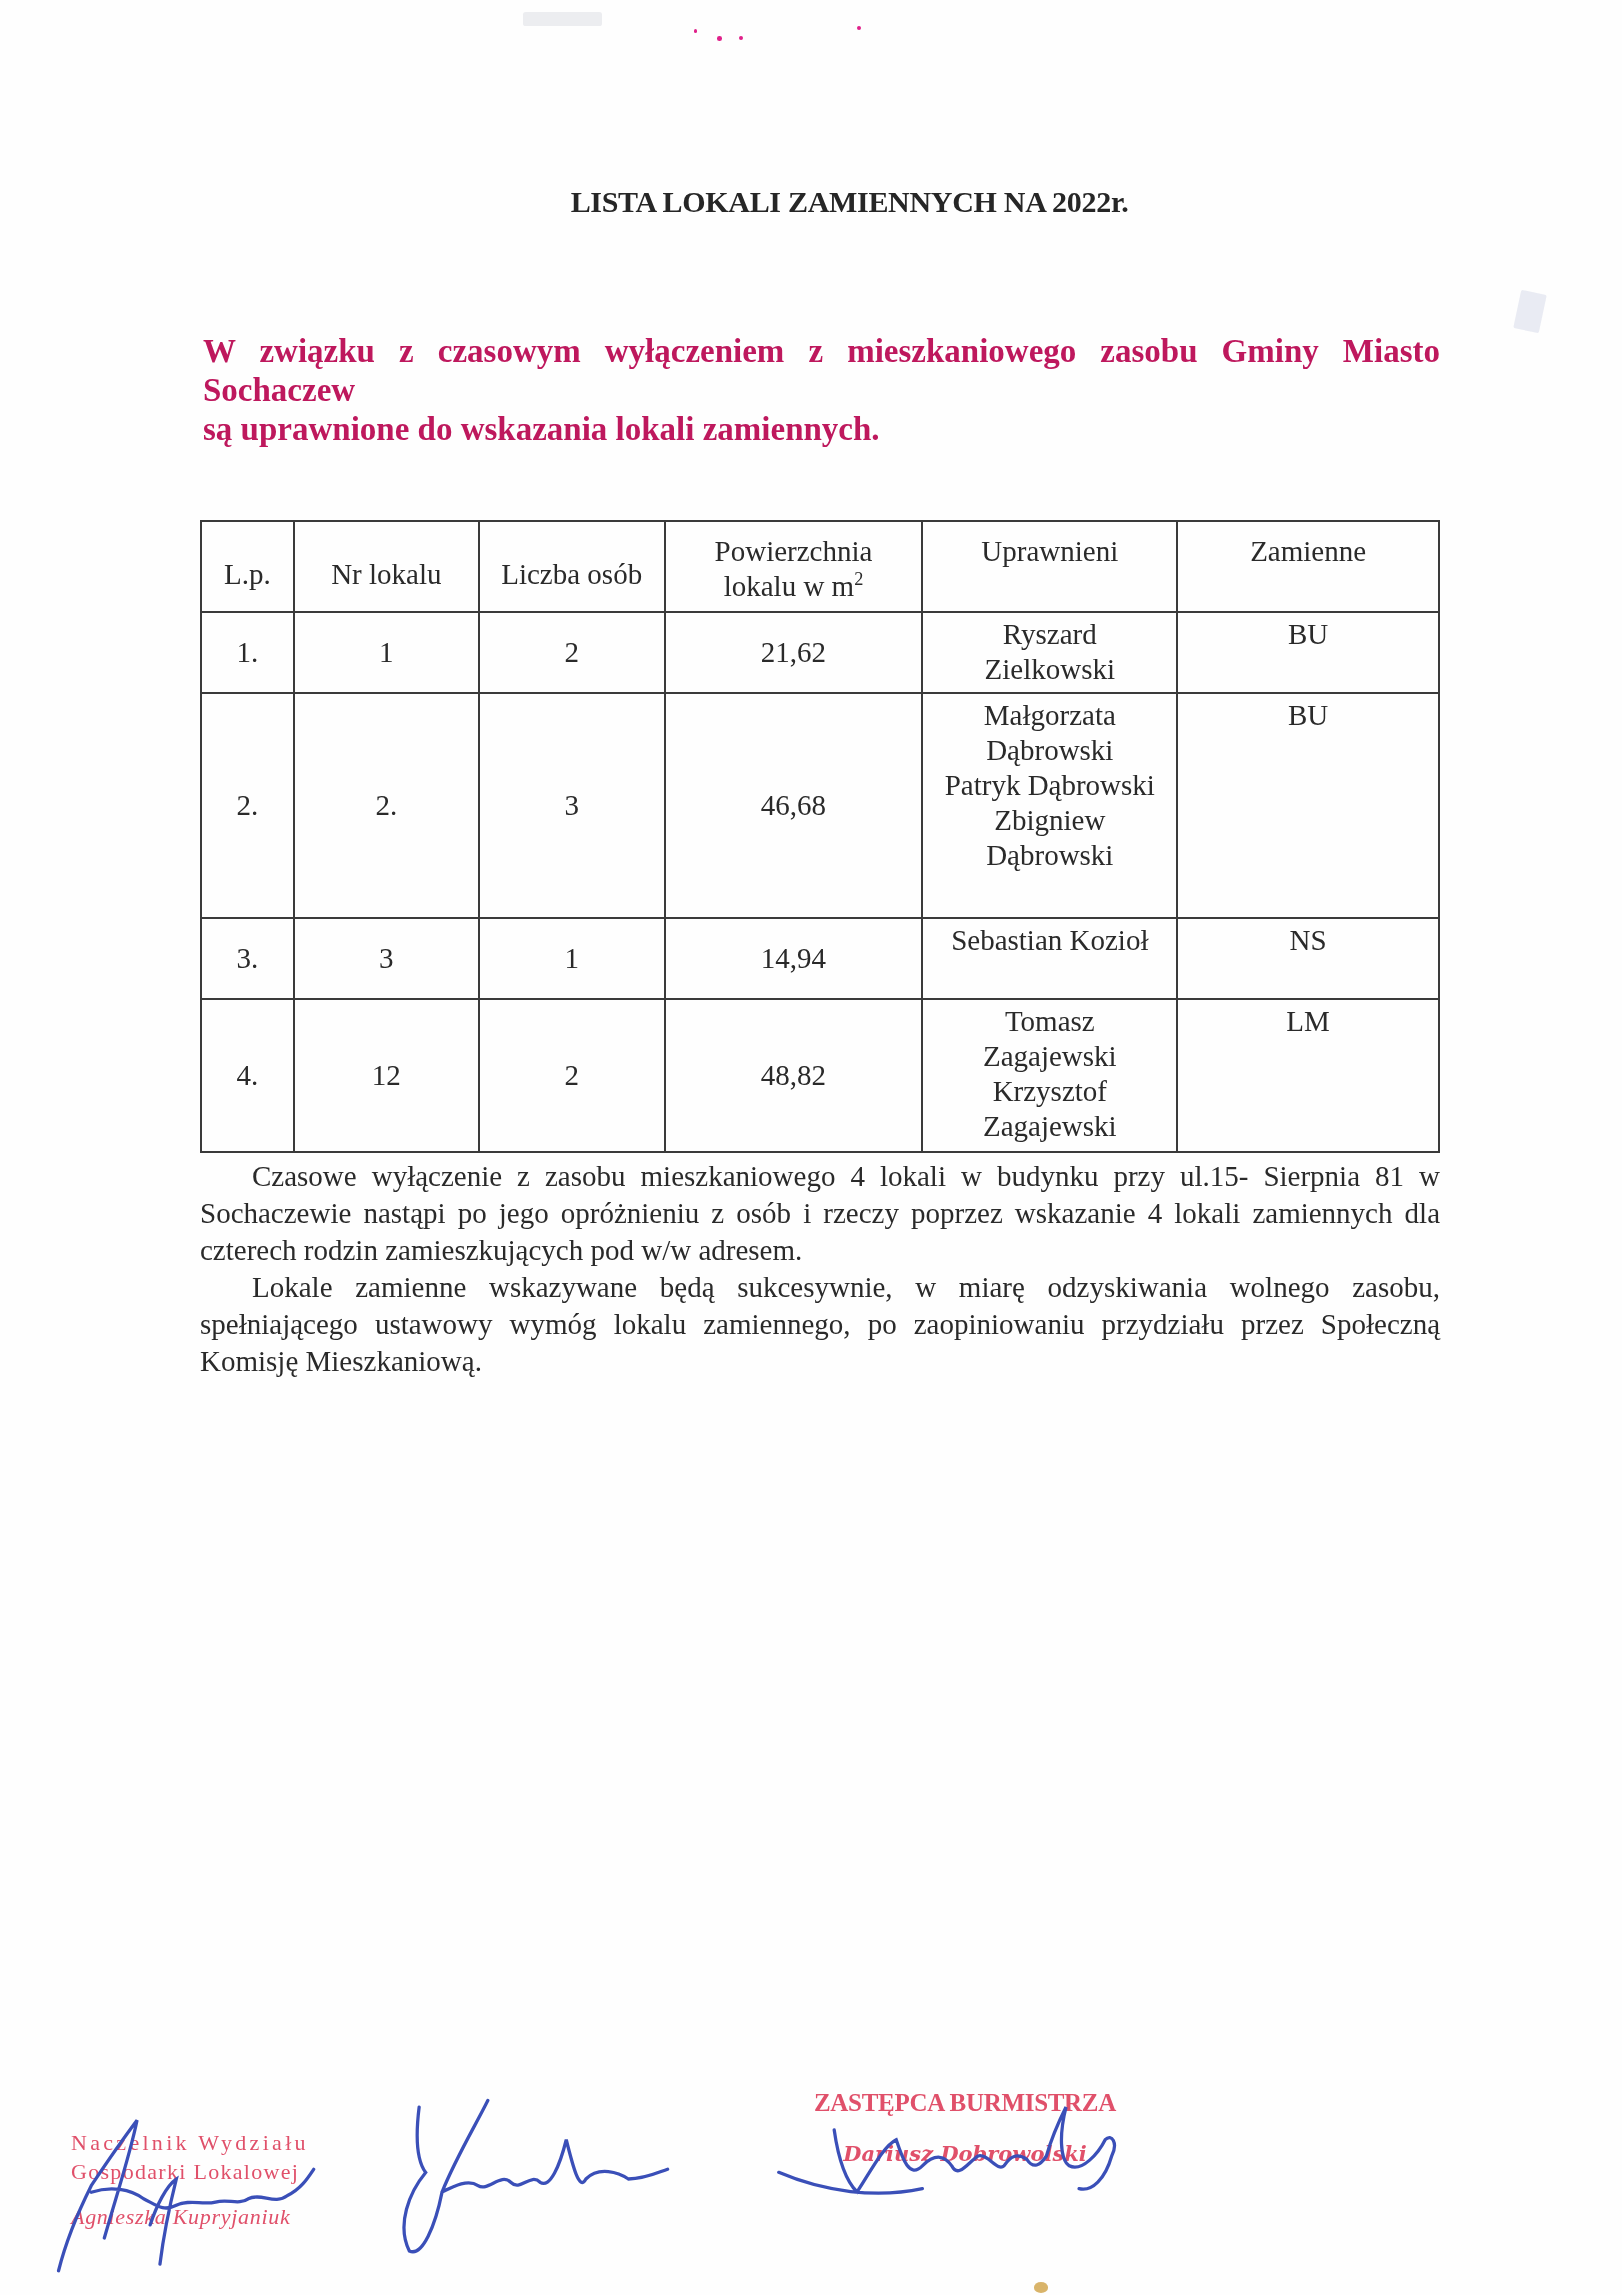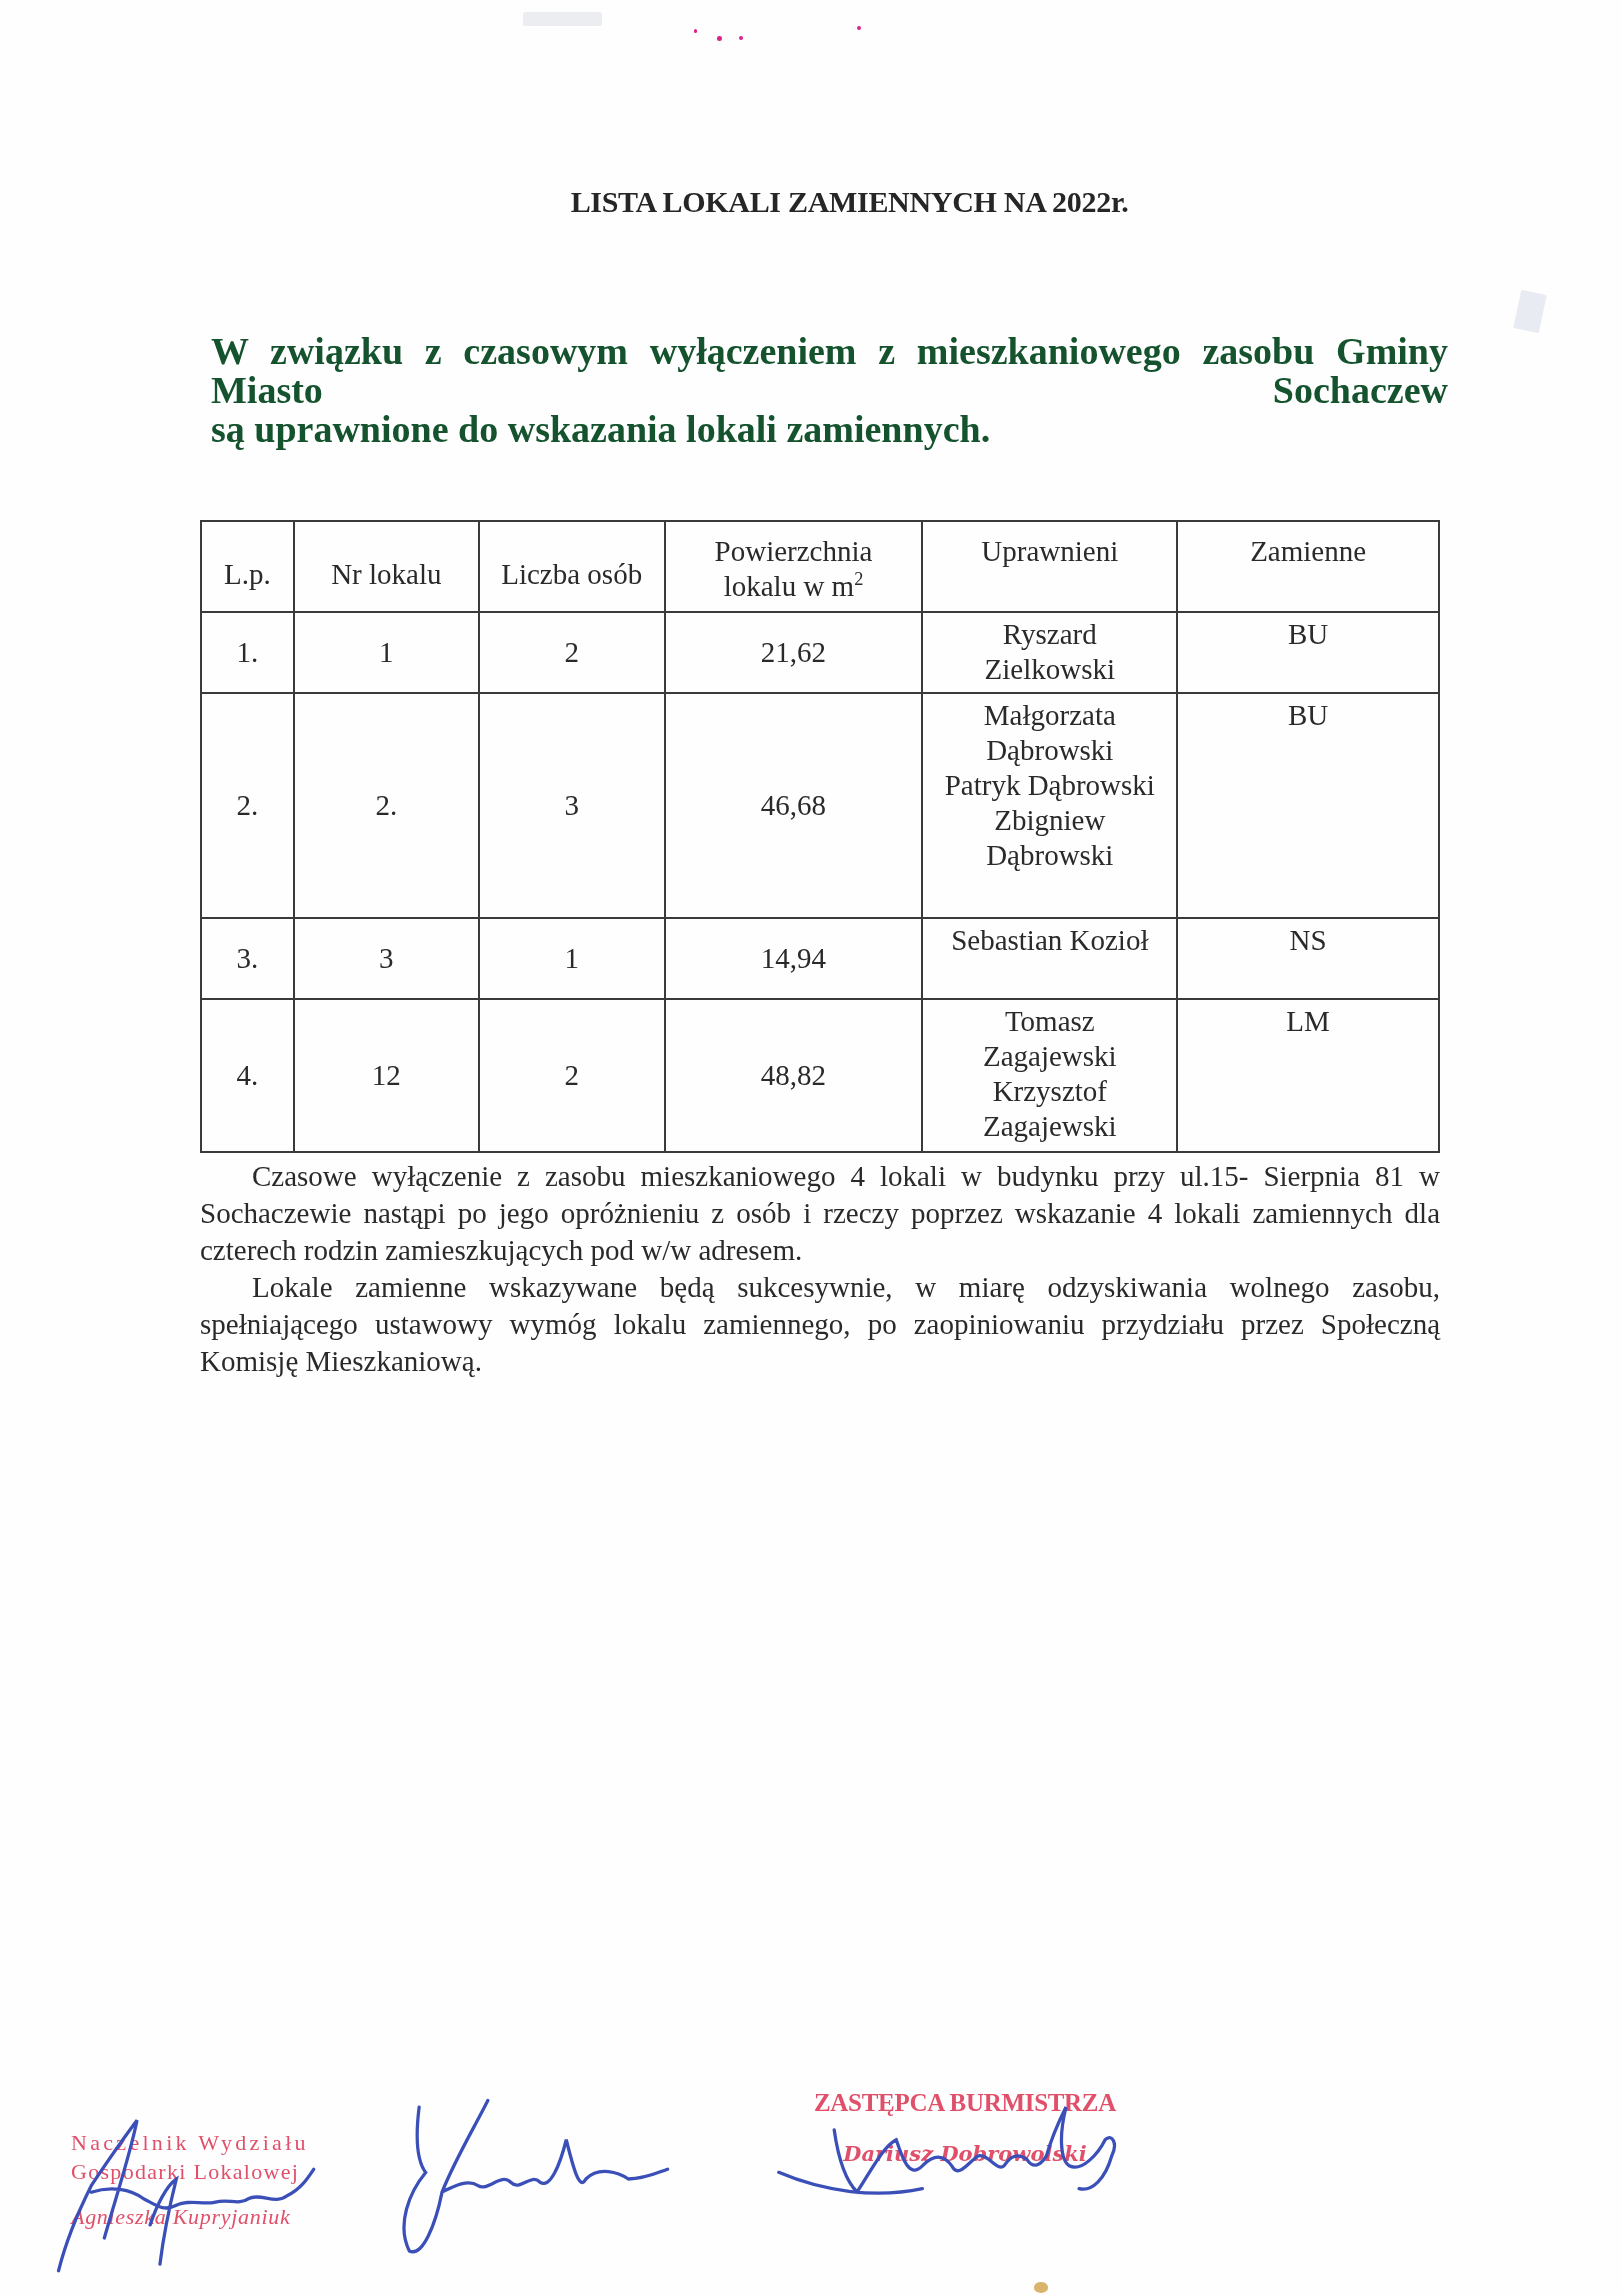--- a/index.html
+++ b/index.html
@@ -10,23 +10,22 @@
     color: #2b2b2b;
   }
   .title {
     position: absolute; left: 0; width: 1623px; top: 185px;
     text-align: center; font-weight: bold; font-size: 30px; letter-spacing: -0.3px;
     color: #262626;
     margin-left: 38px;
   }
   .intro {
     position: absolute; left: 203px; width: 1237px; top: 332px;
-    font-weight: bold; font-size: 38px; line-height: 39px; text-align: justify;
-    color: #14532d;
-    margin-left: 8px;
+    font-weight: bold; font-size: 33px; line-height: 39px; text-align: justify;
+    color: #be185d;
   }
   .intro span { display: block; }
   .intro .jl { text-align: justify; text-align-last: justify; }
   table.lokale {
     position: absolute; left: 200px; top: 520px; width: 1240px;
     border-collapse: collapse; font-size: 29px; color: #2a2a2a;
   }
   table.lokale td, table.lokale th {
     border: 2px solid #3a3a3a; text-align: center; vertical-align: middle;
     font-weight: normal; padding: 0 5.2px; line-height: 35px;

